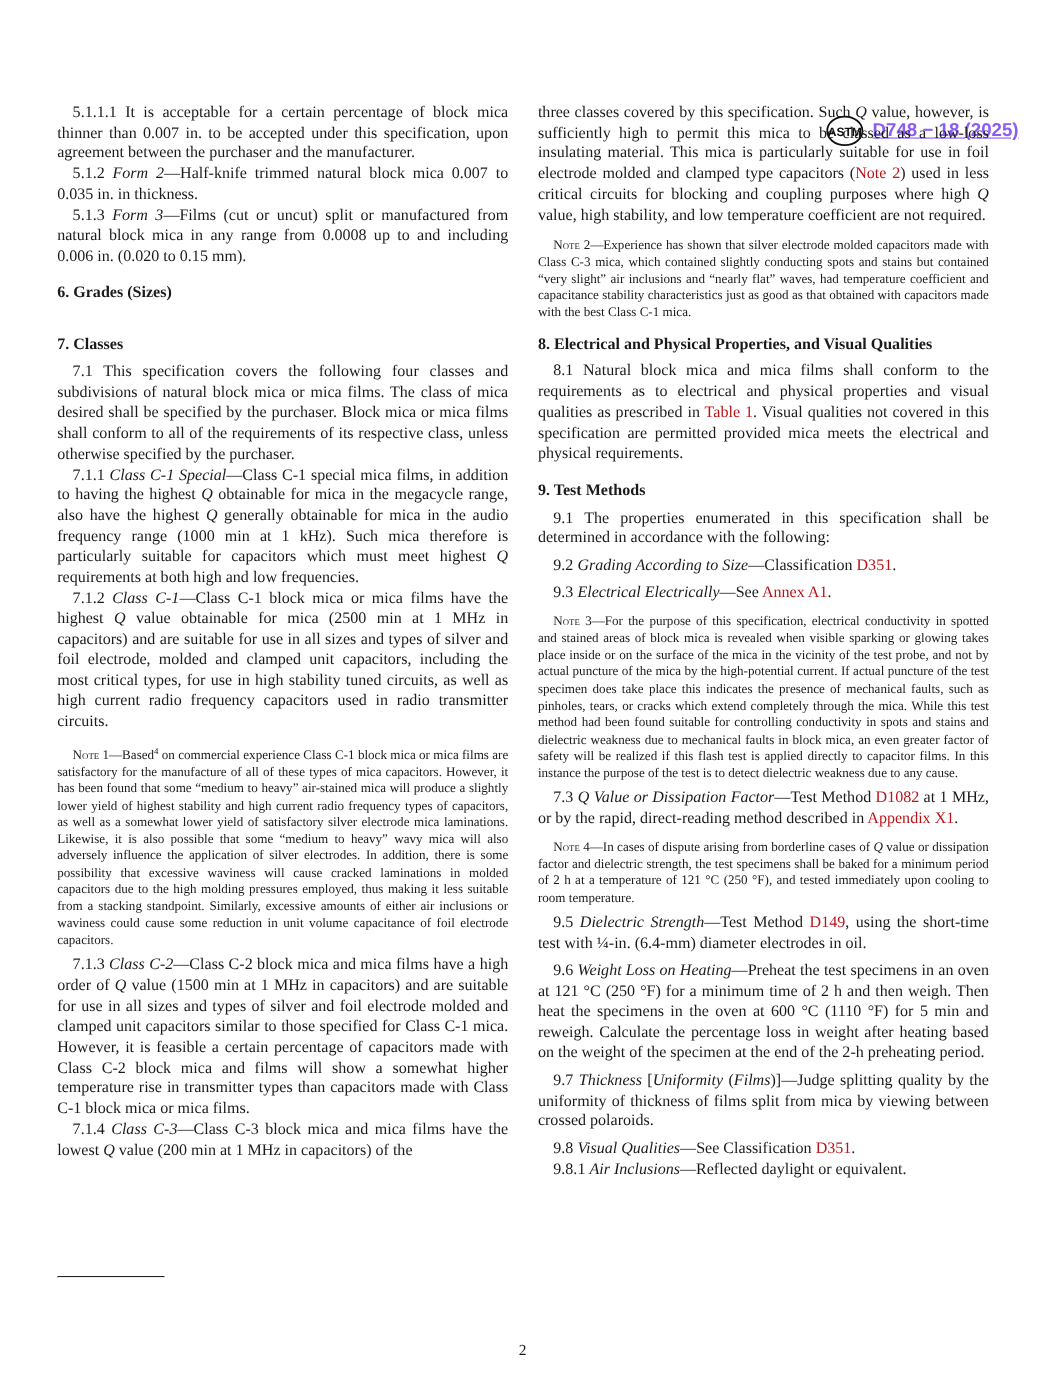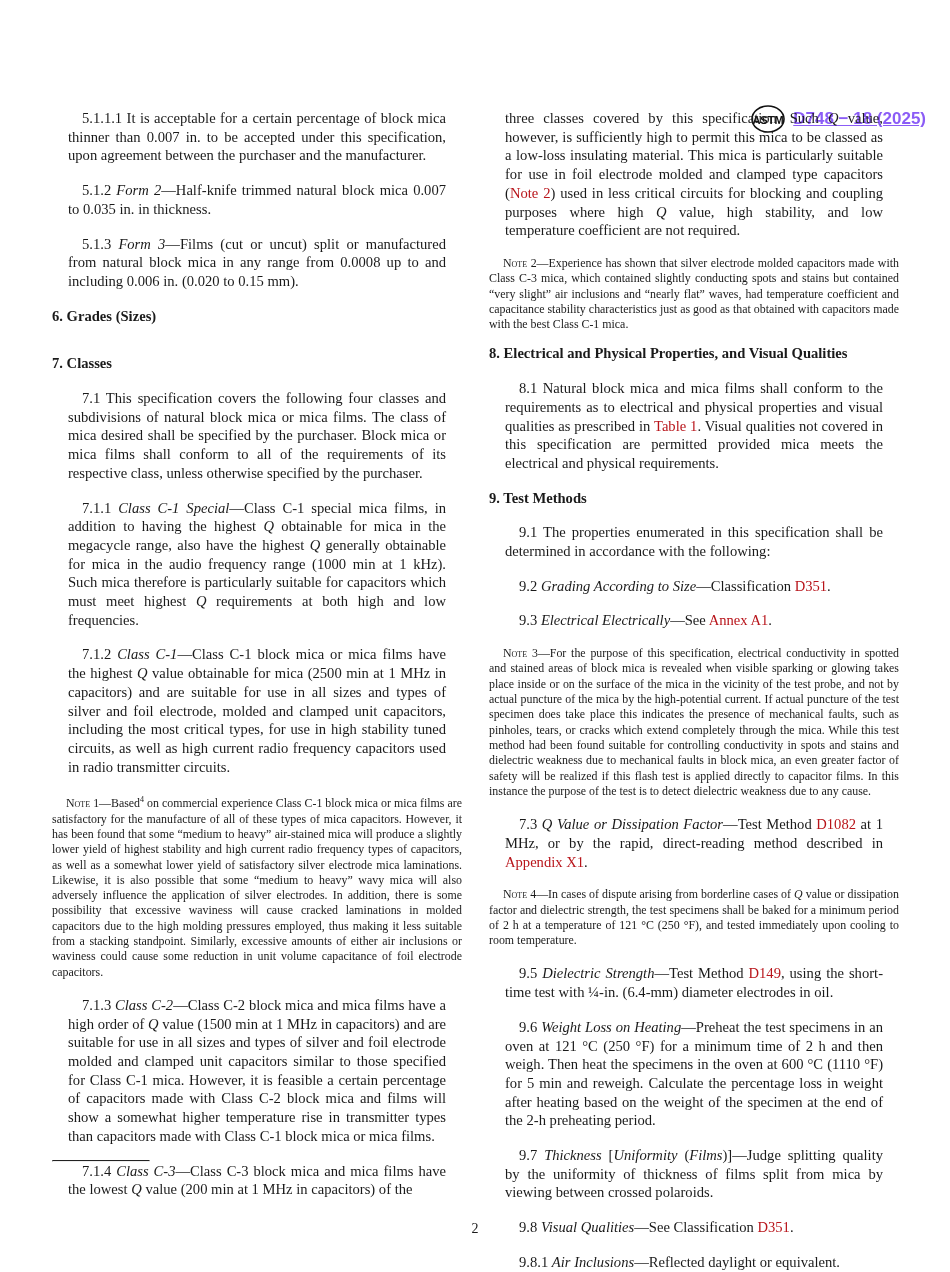--- a/index.html
+++ b/index.html
@@ -16,21 +16,21 @@
     .doc-id {
       font-family: "Liberation Sans", "DejaVu Sans", sans-serif;
       font-weight: bold; font-size: 17px; color: #8b5cf6; text-decoration: underline;
     }
     .col {
       position: absolute; top: 93px; width: 410px;
       font-size: 14.6px; line-height: 18.7px; text-align: justify;
     }
     .col-left { left: 52px; }
     .col-right { left: 489px; }
-    p { margin: 16px; }
+    p { margin: 0; }
     .para { text-indent: 14px; }
     .h2 { font-weight: bold; font-size: 14.6px; margin: 12px 0 6px 0; }
     .h2.multi { padding-left: 22px; text-indent: -22px; }
     .note {
       font-size: 11.9px; line-height: 15.3px; text-indent: 14px;
       margin: 9px 0 6px 0;
     }
     .sc { font-variant: small-caps; }
     .link { color: #b8141a; }
     .gap { margin-top: 6px; }

